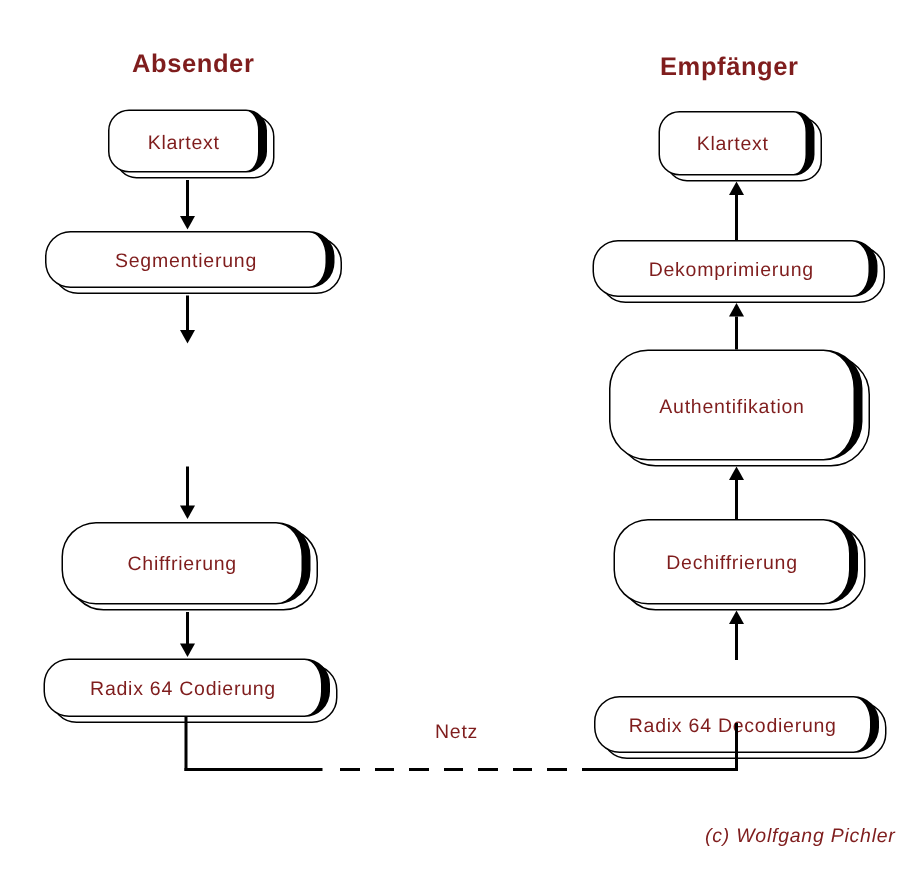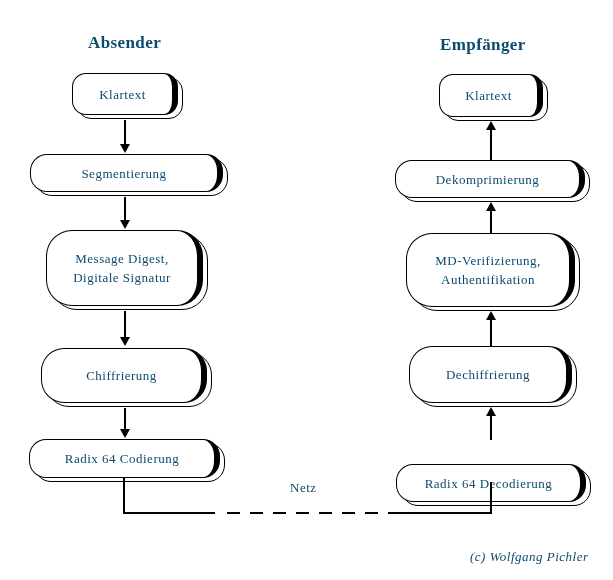--- a/index.html
+++ b/index.html
@@ -1,22 +1,22 @@
 <!DOCTYPE html>
 <html><head>
 <meta charset="utf-8">
 <style>
   html, body { margin: 0; padding: 0; background: #fff; }
   .canvas {
     position: relative;
     width: 613px;
     height: 580px;
     background: #fff;
-    color: #0c4a6e;
-    font-family: Liberation Serif, serif;
+    color: #7f1d1d;
+    font-family: Liberation Sans, sans-serif;
     overflow: hidden;
   }
   .col-title {
     position: absolute;
     font-size: 17px;
     font-weight: bold;
     letter-spacing: 0.4px;
     white-space: nowrap;
   }
   
@@ -83,27 +83,20 @@
       </div>
   </div>
 
   <div class="node" style="left:30px; top:154px; width:193px; height:38px; border-radius:17px;">
     <div class="node-shadow"></div>
     <div class="node-body">
         <span>Segmentierung</span>
       </div>
   </div>
 
-  <div class="node" style="left:46px; top:230px; width:157px; height:76px; border-radius:26px;">
-    <div class="node-shadow"></div>
-    <div class="node-body">
-      <span>Message Digest,</span>
-      <span>Digitale Signatur</span>
-    </div>
-  </div>
 
   <div class="node" style="left:41px; top:348px; width:166px; height:55px; border-radius:23px;">
     <div class="node-shadow"></div>
     <div class="node-body">
         <span>Chiffrierung</span>
       </div>
   </div>
 
   <div class="node" style="left:29px; top:439px; width:191px; height:39px; border-radius:17px;">
     <div class="node-shadow"></div>
@@ -139,21 +132,20 @@
   <div class="node" style="left:395px; top:160px; width:190px; height:38px; border-radius:17px;">
     <div class="node-shadow"></div>
     <div class="node-body">
         <span>Dekomprimierung</span>
       </div>
   </div>
 
   <div class="node" style="left:406px; top:233px; width:169px; height:74px; border-radius:26px;">
     <div class="node-shadow"></div>
     <div class="node-body">
-      <span>MD-Verifizierung,</span>
       <span>Authentifikation</span>
     </div>
   </div>
 
   <div class="node" style="left:409px; top:346px; width:163px; height:57px; border-radius:23px;">
     <div class="node-shadow"></div>
     <div class="node-body">
         <span>Dechiffrierung</span>
       </div>
   </div>

